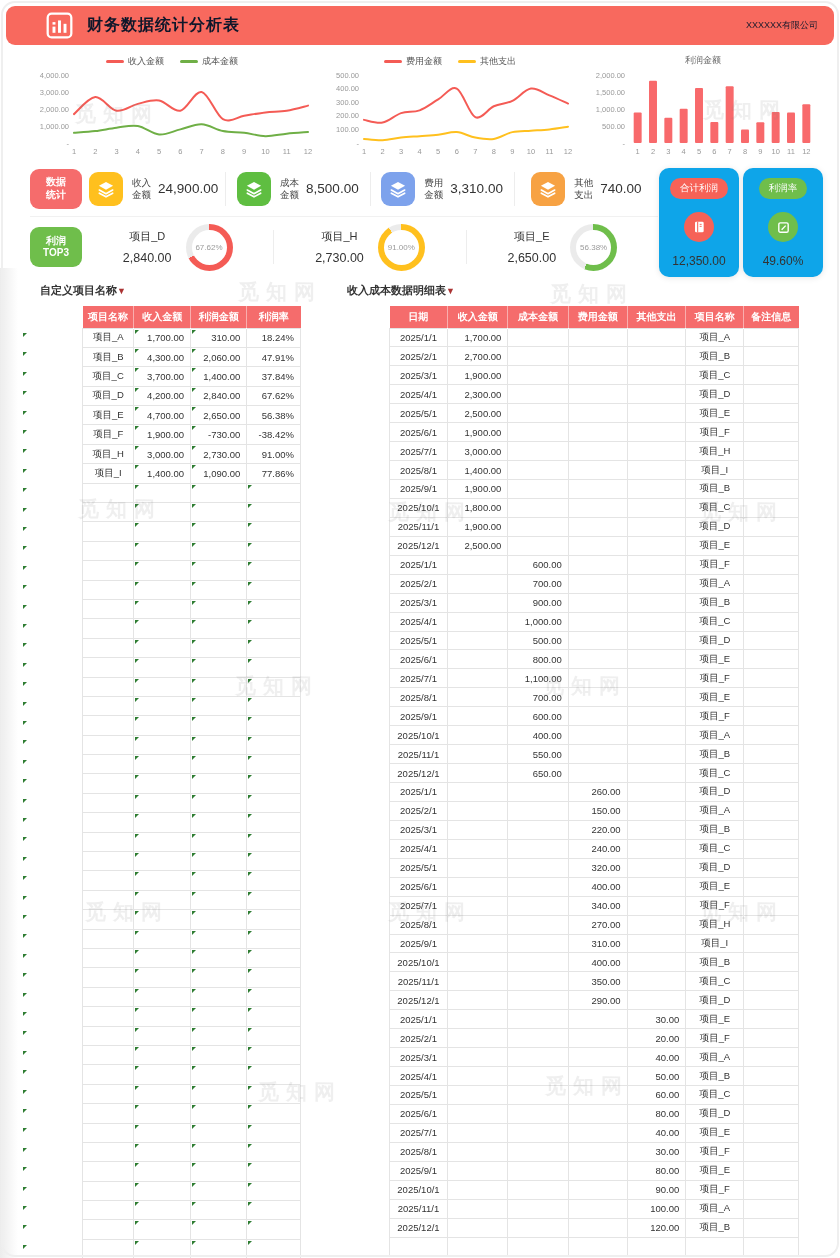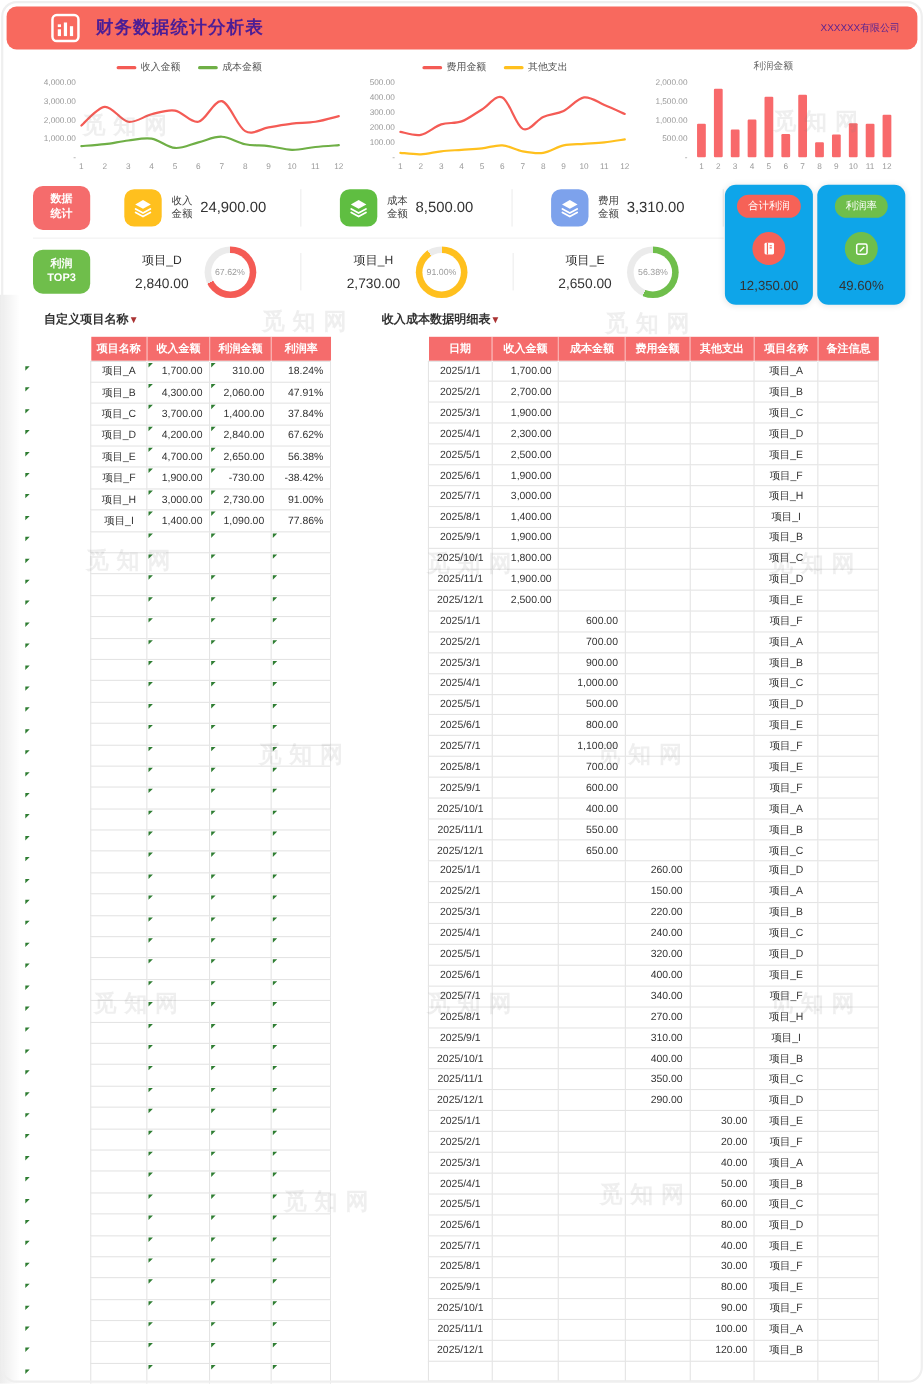--- a/index.html
+++ b/index.html
@@ -2,21 +2,21 @@
 <html><head>
 <meta charset="utf-8">
 <style>
   * { margin:0; padding:0; box-sizing:border-box; }
   html,body { width:840px; height:1258px; }
   body { font-family:"Liberation Sans","DejaVu Sans",sans-serif; background:#fff; position:relative; overflow:hidden; }
   .frame { position:absolute; inset:1px; border:2px solid #efefef; border-radius:14px; pointer-events:none; z-index:50; }
   .left-strip { position:absolute; left:0; top:268px; bottom:0; width:18px; background:linear-gradient(to right,#ececec,#ffffff); z-index:0; }
 
   
-  .header { position:absolute; left:6px; right:6px; top:6px; height:39px; background:#f8695e; border-radius:9px; display:flex; align-items:center; padding:0 16px 0 40px; color:#4c1d95; }
+  .header { position:absolute; left:6px; right:6px; top:6px; height:39px; background:#f8695e; border-radius:9px; display:flex; align-items:center; padding:0 16px 0 40px; color:#0f172a; }
   .header-icon { width:27px; height:27px; margin-right:14px; }
   .header-title { font-size:16px; font-weight:bold; letter-spacing:1px; }
   .header-company { margin-left:auto; font-size:9px; opacity:.95; }
 
   
   .chart-block { position:absolute; top:54px; height:106px; }
   .legend { height:15px; display:flex; justify-content:center; align-items:center; gap:16px; font-size:9px; color:#555; }
   .legend .sw { display:inline-block; width:18px; height:3px; border-radius:2px; margin-right:4px; vertical-align:middle; }
   .chart-title { height:15px; text-align:center; font-size:9px; color:#666; }
   svg text { font-size:7.5px; fill:#999; }
@@ -210,20 +210,31 @@
           <svg width="20" height="20" viewBox="0 0 24 24">
             <path d="M12 3.5l8.5 4.7L12 12.9 3.5 8.2z" fill="#fff"></path>
             <path d="M4 13.2l8 4.4 8-4.4" stroke="#fff" stroke-width="2" fill="none" stroke-linecap="round" stroke-linejoin="round"></path>
             <path d="M4 17l8 4.4 8-4.4" stroke="#fff" stroke-width="2" fill="none" stroke-linecap="round" stroke-linejoin="round"></path>
           </svg>
         </div>
         <div class="kpi-lbl">费用<br>金额</div>
         <div class="kpi-val">3,310.00</div>
       </div>
       <div class="vdiv"></div>
+      <div class="kpi-item">
+        <div class="kpi-ico" style="background:#f7a243">
+          <svg width="20" height="20" viewBox="0 0 24 24">
+            <path d="M12 3.5l8.5 4.7L12 12.9 3.5 8.2z" fill="#fff"></path>
+            <path d="M4 13.2l8 4.4 8-4.4" stroke="#fff" stroke-width="2" fill="none" stroke-linecap="round" stroke-linejoin="round"></path>
+            <path d="M4 17l8 4.4 8-4.4" stroke="#fff" stroke-width="2" fill="none" stroke-linecap="round" stroke-linejoin="round"></path>
+          </svg>
+        </div>
+        <div class="kpi-lbl">其他<br>支出</div>
+        <div class="kpi-val">740.00</div>
+      </div>
     </div>
 </div>
 
 <div class="top3-row">
   <div class="badge badge-green">
     <span>利润</span>
     <span>TOP3</span>
   </div>
   <div id="top3-items" style="display:flex;flex:1;align-items:center;">
       <div class="top3-item">

